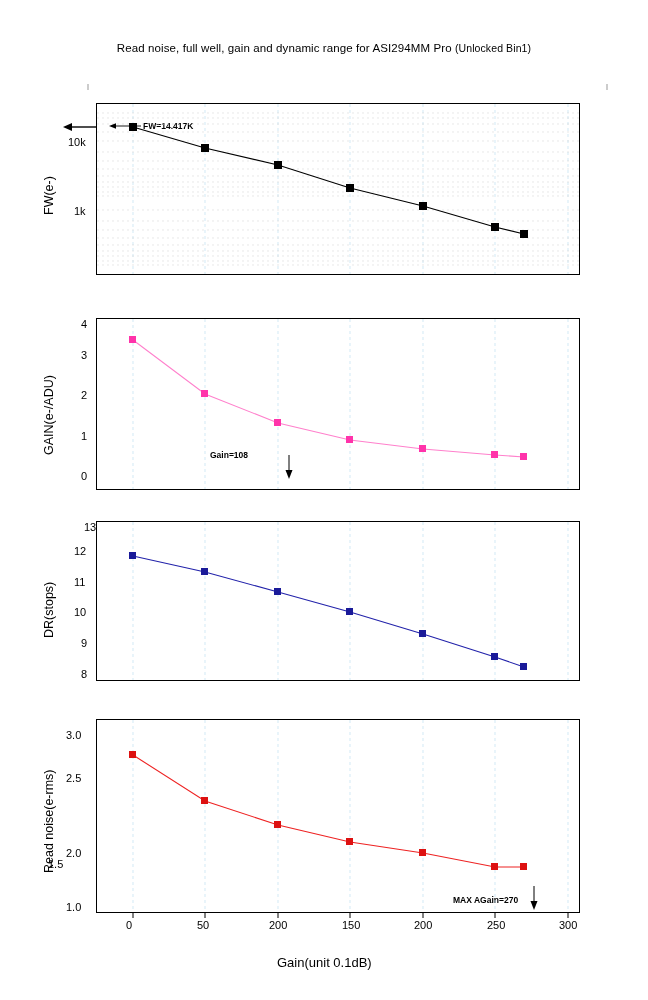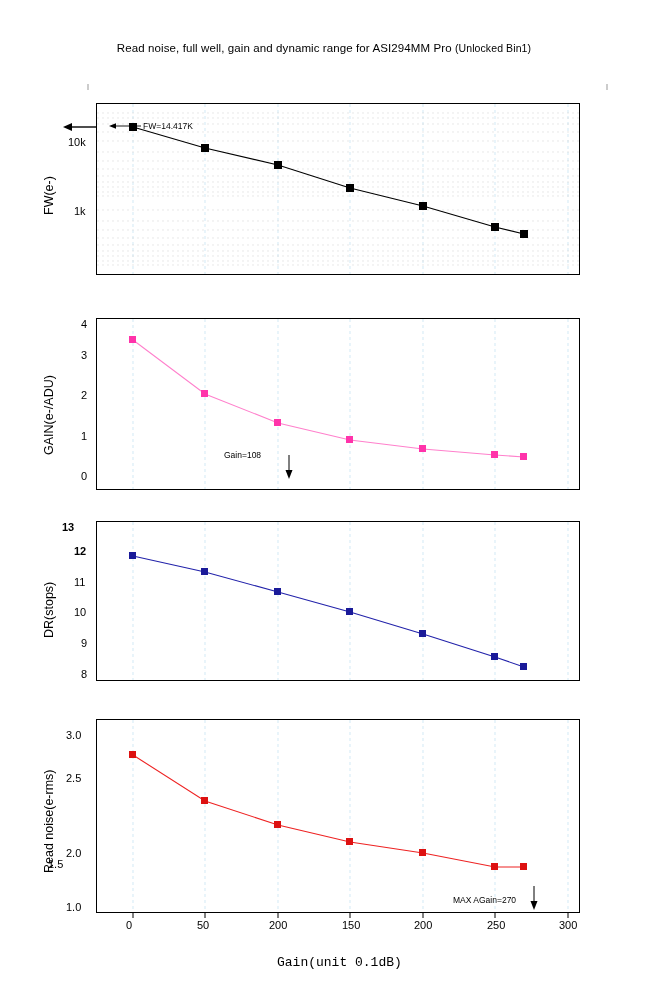--- a/index.html
+++ b/index.html
@@ -44,31 +44,31 @@
     position: absolute;
     transform-origin: 0 0;
     transform: rotate(-90deg);
     font-size: 12.5px;
     white-space: nowrap;
   }
   .xlabel {
     position: absolute;
     font-size: 13px;
     white-space: nowrap;
-    font-family: Liberation Mono, monospace;
   }
   .ticklabel {
     position: absolute;
     font-size: 11px;
     white-space: nowrap;
   }
   .annot {
     position: absolute;
     font-size: 8.5px;
     white-space: nowrap;
+    font-weight: bold;
   }
   svg.overlay {
     position: absolute;
     left: 0; top: 0;
     width: 648px;
     height: 1000px;
     pointer-events: none;
   }
 </style>
 </head>
@@ -106,31 +106,31 @@
   <div class="ticklabel" style="left:81px; top:470px;">0</div>
   <div class="ticklabel" style="left:81px; top:430px;">1</div>
   <div class="ticklabel" style="left:81px; top:389px;">2</div>
   <div class="ticklabel" style="left:81px; top:349px;">3</div>
   <div class="ticklabel" style="left:81px; top:318px;">4</div>
 
   <div class="ticklabel" style="left:81px; top:668px;">8</div>
   <div class="ticklabel" style="left:81px; top:637px;">9</div>
   <div class="ticklabel" style="left:74px; top:606px;">10</div>
   <div class="ticklabel" style="left:74px; top:576px;">11</div>
-  <div class="ticklabel" style="left:74px; top:545px;font-weight:bold;">12</div>
-  <div class="ticklabel" style="left:62px; top:521px;font-weight:bold;">13</div>
+  <div class="ticklabel" style="left:74px; top:545px;">12</div>
+  <div class="ticklabel" style="left:84px; top:521px;">13</div>
 
   <div class="ticklabel" style="left:66px; top:901px;">1.0</div>
   <div class="ticklabel" style="left:48px; top:858px;">1.5</div>
   <div class="ticklabel" style="left:66px; top:815px;margin-top:32px;">2.0</div>
   <div class="ticklabel" style="left:66px; top:772px;text-align:right;">2.5</div>
   <div class="ticklabel" style="left:66px; top:729px;">3.0</div>
 
   <div class="annot" style="left:143px; top:121px;">FW=14.417K</div>
-  <div class="annot" style="left:224px; top:450px;">Gain=108</div>
+  <div class="annot" style="left:210px; top:450px;">Gain=108</div>
   <div class="annot" style="left:453px; top:895px;">MAX AGain=270</div>
 
   <svg class="overlay" viewBox="0 0 648 1000">
     <defs>
       <style>
         .gridv { stroke:#bfe0f0; stroke-width:0.7; stroke-dasharray:3 3; }
         .gridh { stroke:#cfcfcf; stroke-width:0.7; stroke-dasharray:3 3; }
         .gridh-log { stroke:#d8d8d8; stroke-width:0.6; stroke-dasharray:2 3; }
         .axisline { stroke:#000; stroke-width:1; }
       </style>

